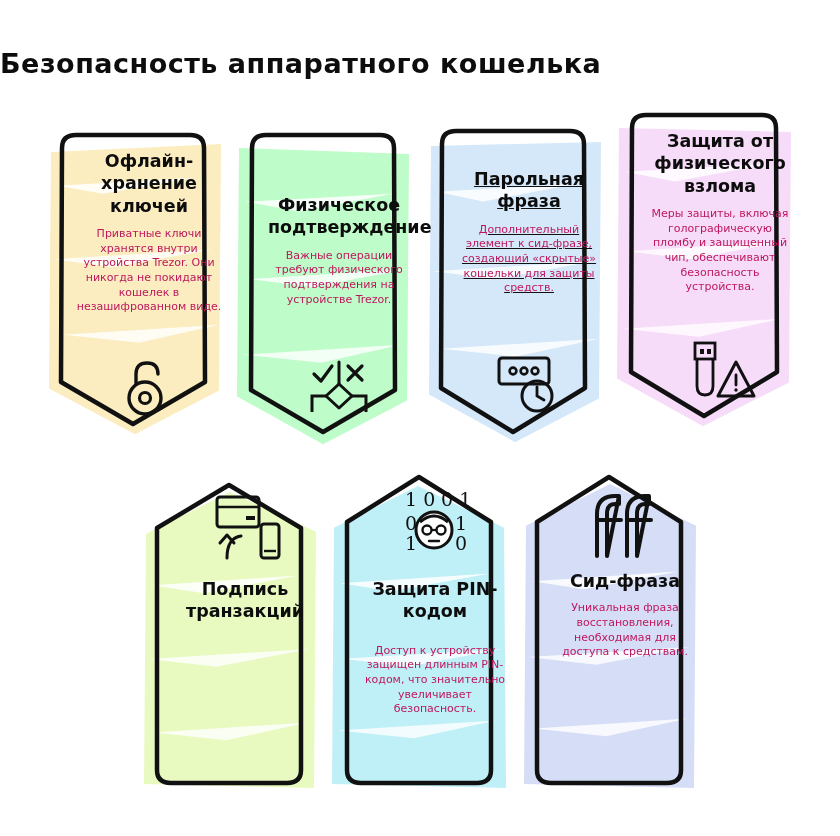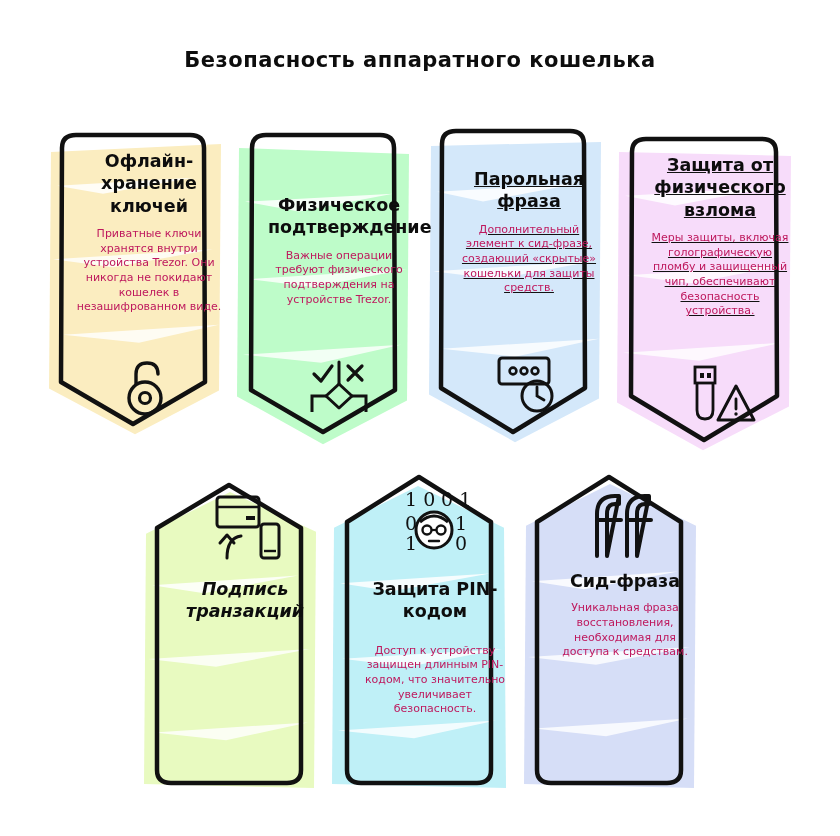--- a/index.html
+++ b/index.html
@@ -14,24 +14,24 @@
     overflow: hidden;
     font-family: "DejaVu Sans", sans-serif;
     color: #111111;
   }
 
   #page-title {
     position: absolute;
     top: 48px;
     left: 0;
     width: 840px;
-    text-align: center;
+    text-align: left;
     font-family: "DejaVu Sans", sans-serif;
     font-weight: bold;
-    font-size: 21px;
+    font-size: 27px;
     letter-spacing: 0.5px;
     color: #0d0d0d;
   }
 
   .card {
     position: absolute;
     box-sizing: border-box;
     display: flex;
     flex-direction: column;
     align-items: center;
@@ -174,21 +174,21 @@
         <circle cx="20" cy="17" r="3.4" fill="none" stroke="#111" stroke-width="2.6"></circle>
         <circle cx="31" cy="17" r="3.4" fill="none" stroke="#111" stroke-width="2.6"></circle>
         <circle cx="42" cy="17" r="3.4" fill="none" stroke="#111" stroke-width="2.6"></circle>
         <circle cx="44" cy="42" r="15" fill="none" stroke="#111" stroke-width="3"></circle>
         <path d="M44 33 L44 42 L51 46" fill="none" stroke="#111" stroke-width="2.8" stroke-linecap="round"></path>
       </svg>
     </div>
   </div>
 </div>
 
-<div class="card row-top" style="left:620px; top:136px; width:168px; height:330px;text-decoration:underline;">
+<div class="card row-top" style="left:620px; top:112px; width:168px; height:330px;">
   <svg class="fill" viewBox="0 0 182 330" preserveAspectRatio="none">
     <path d="M6 8 L178 12 L176 264 L90 308 L4 260 Z" fill="#F7DCFA"></path>
     <path d="M12 52 L156 44 L62 62 Z" fill="#ffffff" opacity="0.85"></path>
     <path d="M14 132 L172 122 L78 140 Z" fill="#ffffff" opacity="0.8"></path>
     <path d="M10 210 L168 200 L86 218 Z" fill="#ffffff" opacity="0.8"></path>
   </svg>
   <svg class="outline" viewBox="0 0 168 330" preserveAspectRatio="none">
     <path d="M12 16 Q12 3 26 3 L142 3 Q156 3 156 16 L157 260 L84 304 L11 260 Z" fill="none" stroke="#111" stroke-width="4.5" stroke-linejoin="round"></path>
   </svg>
   <div class="content">
@@ -211,21 +211,21 @@
 <div class="card row-bottom" style="left:145px; top:482px; width:168px; height:306px;">
   <svg class="fill" viewBox="0 0 182 306" preserveAspectRatio="none">
     <path d="M92 2 L178 42 L176 300 L6 296 L8 44 Z" fill="#E8FAC0"></path>
     <path d="M14 96 L160 86 L66 104 Z" fill="#ffffff" opacity="0.85"></path>
     <path d="M10 170 L172 160 L78 178 Z" fill="#ffffff" opacity="0.8"></path>
     <path d="M16 244 L170 234 L88 252 Z" fill="#ffffff" opacity="0.8"></path>
   </svg>
   <svg class="outline" viewBox="0 0 168 306" preserveAspectRatio="none">
     <path d="M84 3 L156 46 L156 288 Q156 301 142 301 L26 301 Q12 301 12 288 L12 46 Z" fill="none" stroke="#111" stroke-width="4.5" stroke-linejoin="round"></path>
   </svg>
-  <div class="content" style="padding-top:12px;font-style:italic;">
+  <div class="content" style="padding-top:12px;">
     <div class="card-icon">
       <svg width="84" height="72" viewBox="0 0 84 72">
         <rect x="14" y="3" width="42" height="30" rx="3" fill="none" stroke="#111" stroke-width="3"></rect>
         <path d="M14 13 L56 13" stroke="#111" stroke-width="2.6"></path>
         <rect x="43" y="22" width="9" height="4" fill="#111"></rect>
         <rect x="58" y="30" width="18" height="34" rx="3" fill="none" stroke="#111" stroke-width="3"></rect>
         <path d="M61 57 L73 57" stroke="#111" stroke-width="2.4"></path>
         <path d="M24 64 Q24 44 38 42" fill="none" stroke="#111" stroke-width="3" stroke-linecap="round"></path>
         <path d="M17 49 L24 41 L31 49" fill="none" stroke="#111" stroke-width="3" stroke-linecap="round" stroke-linejoin="round"></path>
       </svg>

